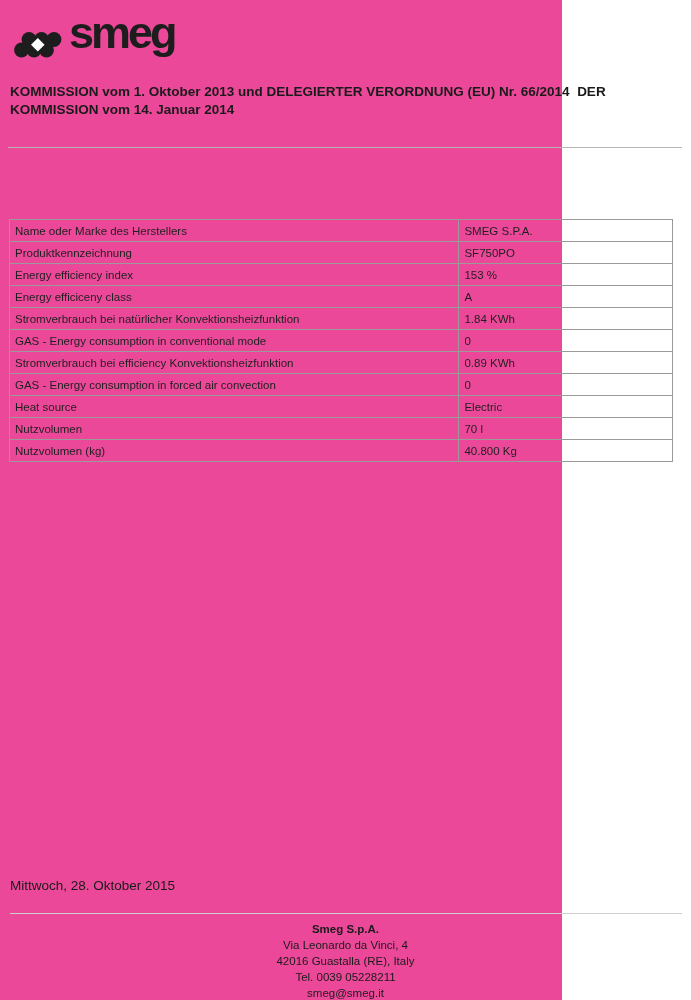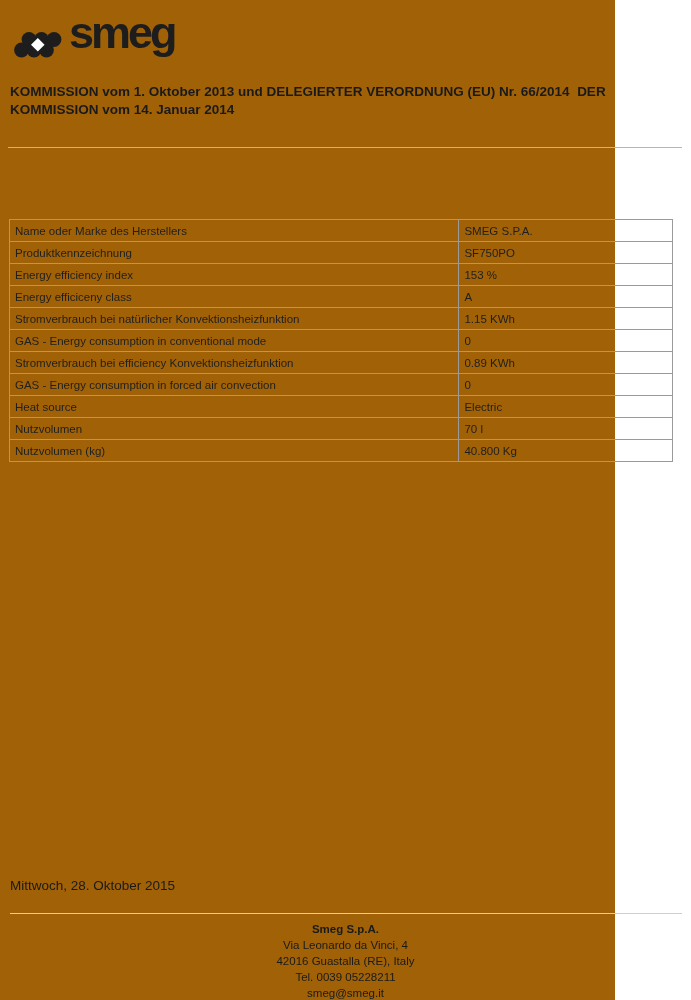--- a/index.html
+++ b/index.html
@@ -4,21 +4,21 @@
 <style>
   * { margin: 0; padding: 0; box-sizing: border-box; }
   html, body { background: #ffffff; }
   body {
     width: 691px; height: 1000px;
     font-family: "Liberation Sans", sans-serif;
     color: #1f1f1f;
     position: relative;
     overflow: hidden;
   }
-  .page { position: relative; width: 615px; height: 1000px; background: #a16207; }
+  .page { position: relative; width: 562px; height: 1000px; background: #ec4899; }
 
   
   .logo { position: absolute; left: 13px; top: 24px; height: 44px; }
   .logo-dots { position: absolute; left: 0; top: 5px; }
   .logo-text {
     position: absolute; left: 56px; top: -14px;
     font-size: 45px; font-weight: bold; letter-spacing: -3px;
     color: #1d1d1d; line-height: 1;
     font-family: "Liberation Sans", sans-serif;
   }
@@ -105,21 +105,21 @@
       <tr>
         <td class="spec-label">Energy efficiency index</td>
         <td class="spec-value">153 %</td>
       </tr>
       <tr>
         <td class="spec-label">Energy efficiceny class</td>
         <td class="spec-value">A</td>
       </tr>
       <tr>
         <td class="spec-label">Stromverbrauch bei natürlicher Konvektionsheizfunktion</td>
-        <td class="spec-value">1.15 KWh</td>
+        <td class="spec-value">1.84 KWh</td>
       </tr>
       <tr>
         <td class="spec-label">GAS - Energy consumption in conventional mode</td>
         <td class="spec-value">0</td>
       </tr>
       <tr>
         <td class="spec-label">Stromverbrauch bei efficiency Konvektionsheizfunktion</td>
         <td class="spec-value">0.89 KWh</td>
       </tr>
       <tr>

